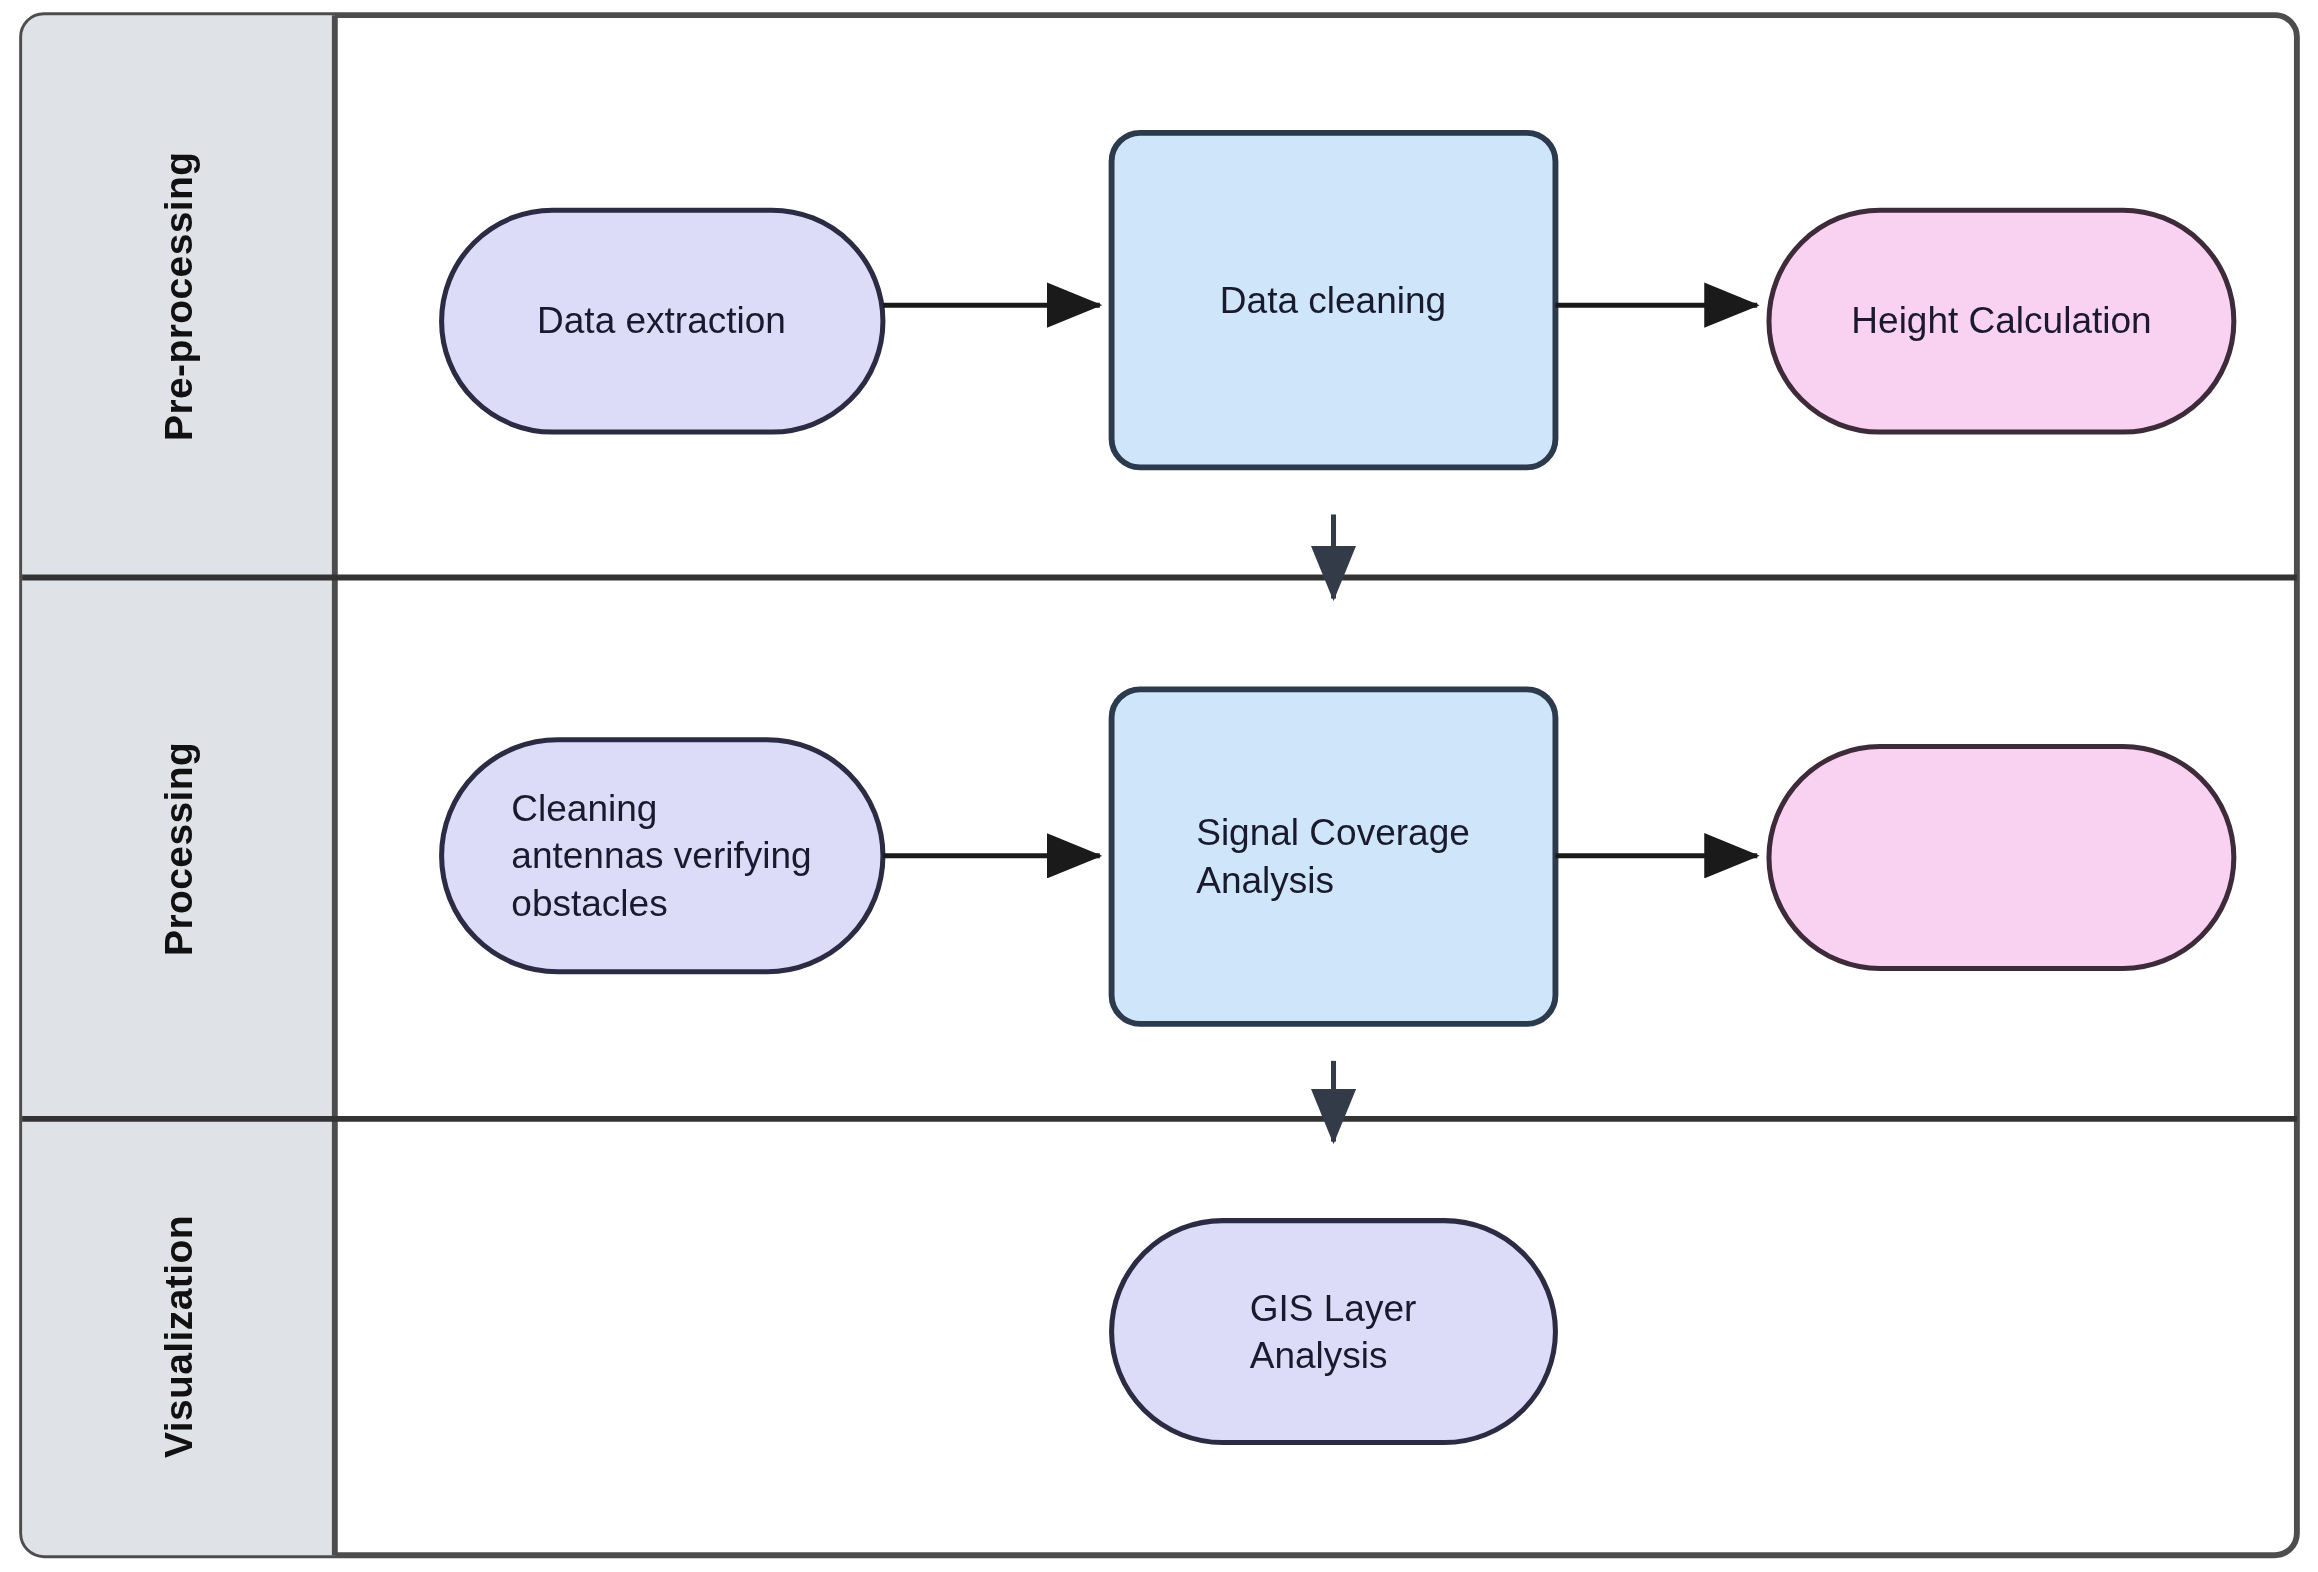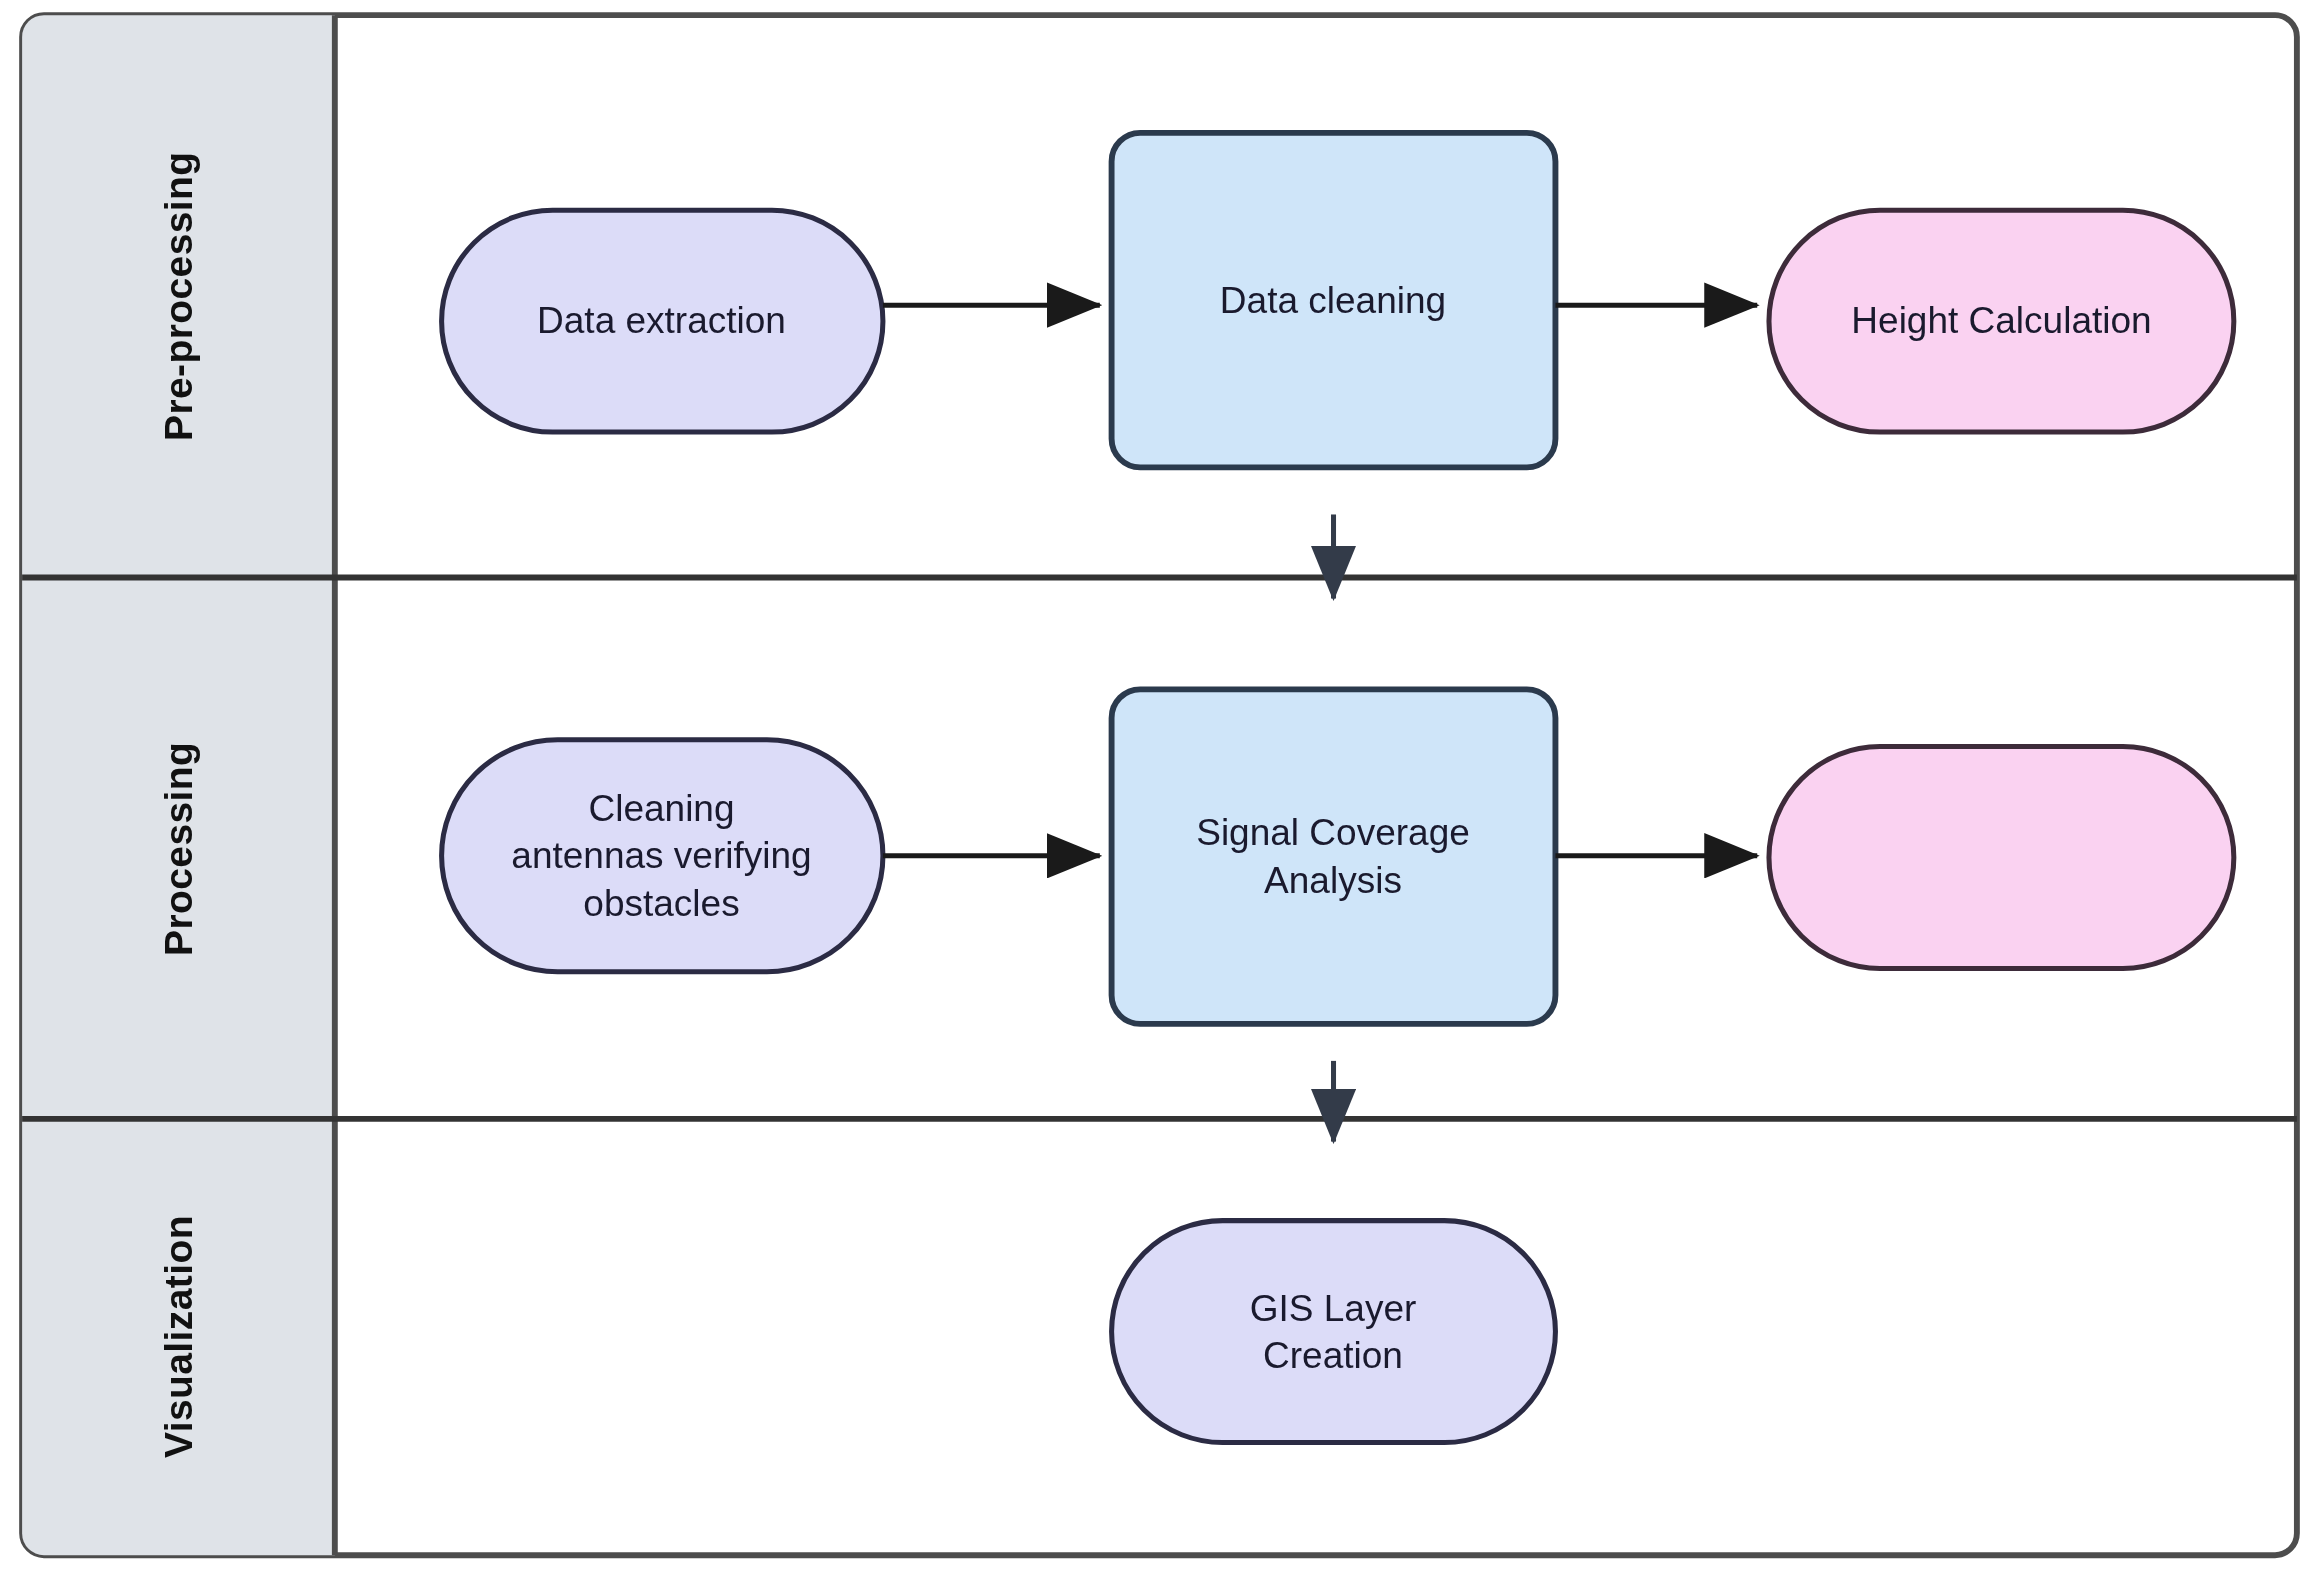--- a/index.html
+++ b/index.html
@@ -36,21 +36,20 @@
     color: #111111;
     letter-spacing: 0.4px;
     white-space: nowrap;
     font-family: "Liberation Sans", sans-serif;
   }
   .node-label {
     position: absolute;
     display: flex;
     align-items: center;
     justify-content: center;
-    text-align: center;
     font-size: 37px;
     line-height: 1.28;
     color: #1a1a2e;
     font-family: "Liberation Sans", sans-serif;
     pointer-events: none;
     white-space: pre-line;
   }
 </style>
 </head>
 <body>
@@ -119,16 +118,16 @@
 
   <div class="node-label" style="left:441px; top:740px; width:441px; height:232px;">Cleaning
 antennas verifying
 obstacles</div>
 
   <div class="node-label" style="left:1111px; top:689px; width:444px; height:335px;">Signal Coverage
 Analysis</div>
 
 
   <div class="node-label" style="left:1111px; top:1221px; width:444px; height:222px;">GIS Layer
-Creation</div>
+Analysis</div>
 
 </div>
 
 
 </body></html>

